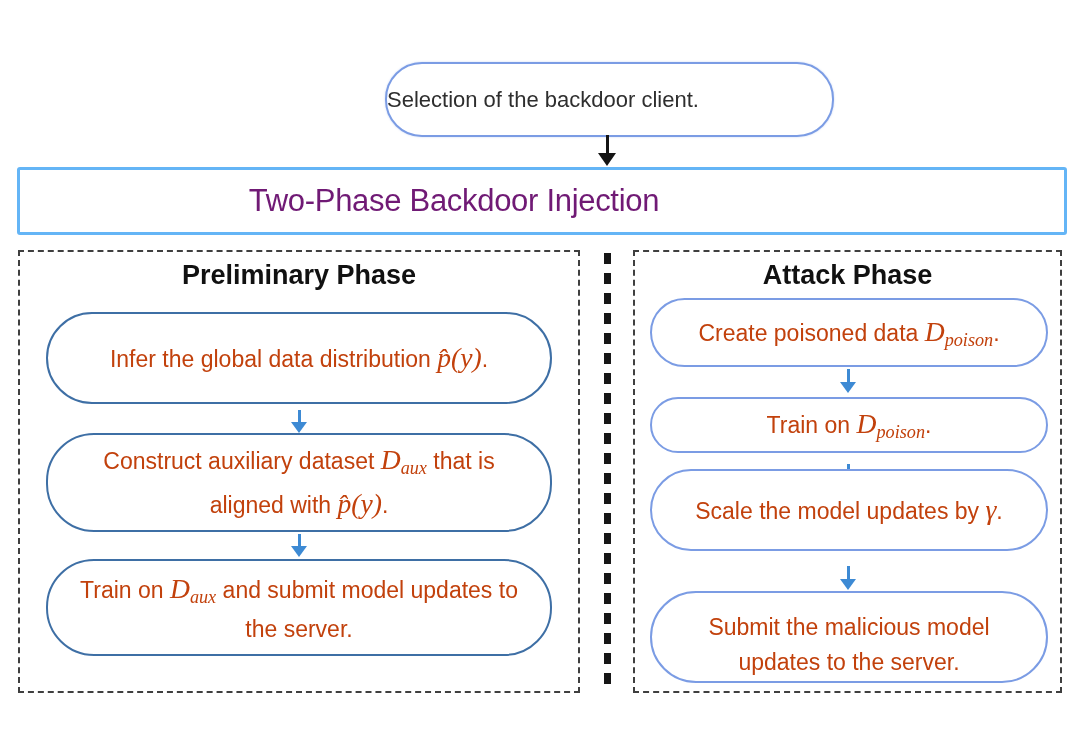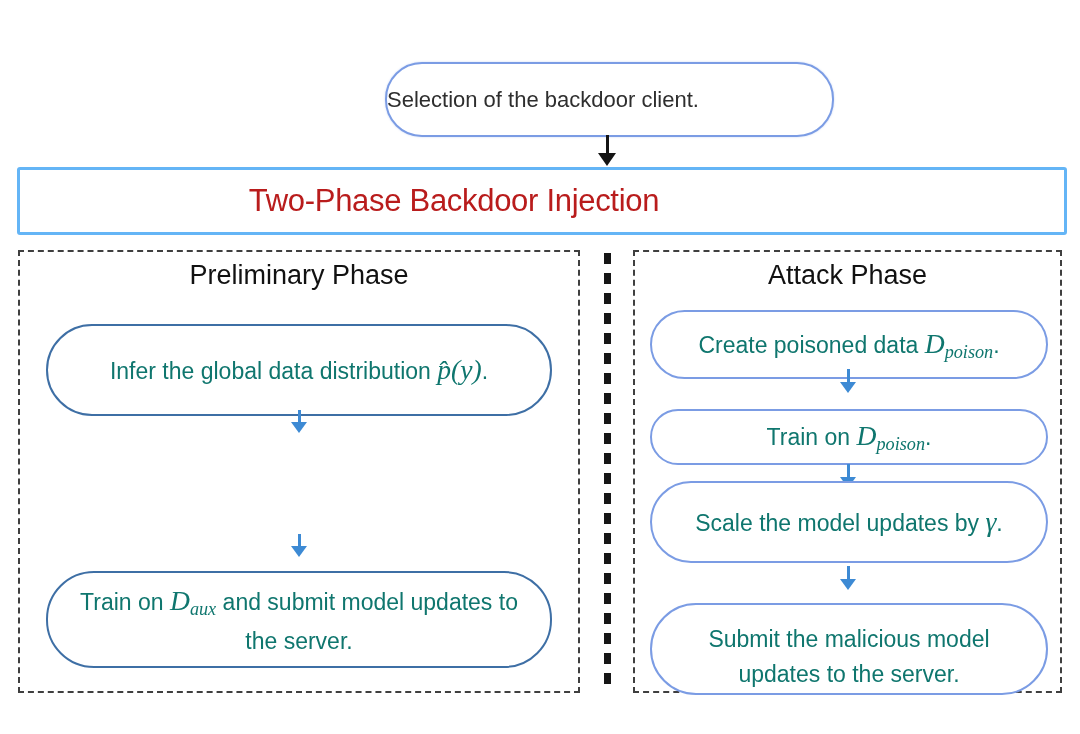--- a/index.html
+++ b/index.html
@@ -20,40 +20,40 @@
   .arrow .head{width:0;height:0;border-left:9px solid transparent;border-right:9px solid transparent;border-top:13px solid #141414;}
   .arrow.blue .stem{width:3px;background:#3d8ad4;}
   .arrow.blue .head{border-left:8px solid transparent;border-right:8px solid transparent;border-top:11px solid #3d8ad4;}
   
   .title-bar{
     position:absolute;left:17px;top:167px;width:1044px;height:62px;
     border:3px solid #64b5f6;border-radius:3px;background:#fff;
     display:flex;align-items:center;justify-content:center;
   }
   .title-bar span{
-    font-size:31px;color:#b91c1c;letter-spacing:-0.3px;
+    font-size:31px;color:#701a75;letter-spacing:-0.3px;
     transform:translateX(-88px);
   }
   
   .panel{position:absolute;top:250px;height:443px;border:2px dashed #3f3f3f;background:#fff;box-sizing:border-box;}
   .panel.left{left:18px;width:562px;}
   .panel.right{left:633px;width:429px;}
   .panel-title{
     position:absolute;top:8px;left:0;width:100%;text-align:center;
-    font-size:27px;font-weight:normal;color:#111;
+    font-size:27px;font-weight:bold;color:#111;
   }
   .divider{
     position:absolute;left:604px;top:253px;width:7px;height:431px;
     background:repeating-linear-gradient(to bottom,#161616 0 11px,transparent 11px 20px);
   }
   
   .node{
     position:absolute;border:2.5px solid;border-radius:48px;background:#fff;
     display:flex;align-items:center;justify-content:center;text-align:center;
-    font-size:23px;line-height:1.55;color:#0f766e;padding:0 26px;box-sizing:border-box;margin-top:12px;
+    font-size:23px;line-height:1.55;color:#c2410c;padding:0 26px;box-sizing:border-box;
   }
   .panel.left .node{left:26px;width:506px;border-color:#3e6fa5;}
   .panel.right .node{left:15px;width:398px;border-color:#7b9ce4;}
   
   .lp1{top:60px;height:92px;}
   .lp2{top:181px;height:99px;}
   .lp3{top:307px;height:97px;}
   
   .rp1{top:46px;height:69px;border-radius:35px !important;}
   .rp2{top:145px;height:56px;border-radius:33px !important;}
@@ -86,20 +86,23 @@
 
     <div class="node lp1">
         <span><span>Infer the global data distribution </span><span class="math">p̂(y)</span><span>.</span></span>
       </div>
 
     <div class="arrow blue" style="left:271px;top:158px;">
       <div class="stem" style="height:12px;"></div>
       <div class="head"></div>
     </div>
 
+    <div class="node lp2">
+        <span><span>Construct auxiliary dataset </span><span class="math">D<span class="msub">aux</span></span><span> that is aligned with </span><span class="math">p̂(y)</span><span>.</span></span>
+      </div>
 
     <div class="arrow blue" style="left:271px;top:282px;">
       <div class="stem" style="height:12px;"></div>
       <div class="head"></div>
     </div>
 
     <div class="node lp3">
         <span><span>Train on </span><span class="math">D<span class="msub">aux</span></span><span> and submit model updates to the server.</span></span>
       </div>
   </div>

